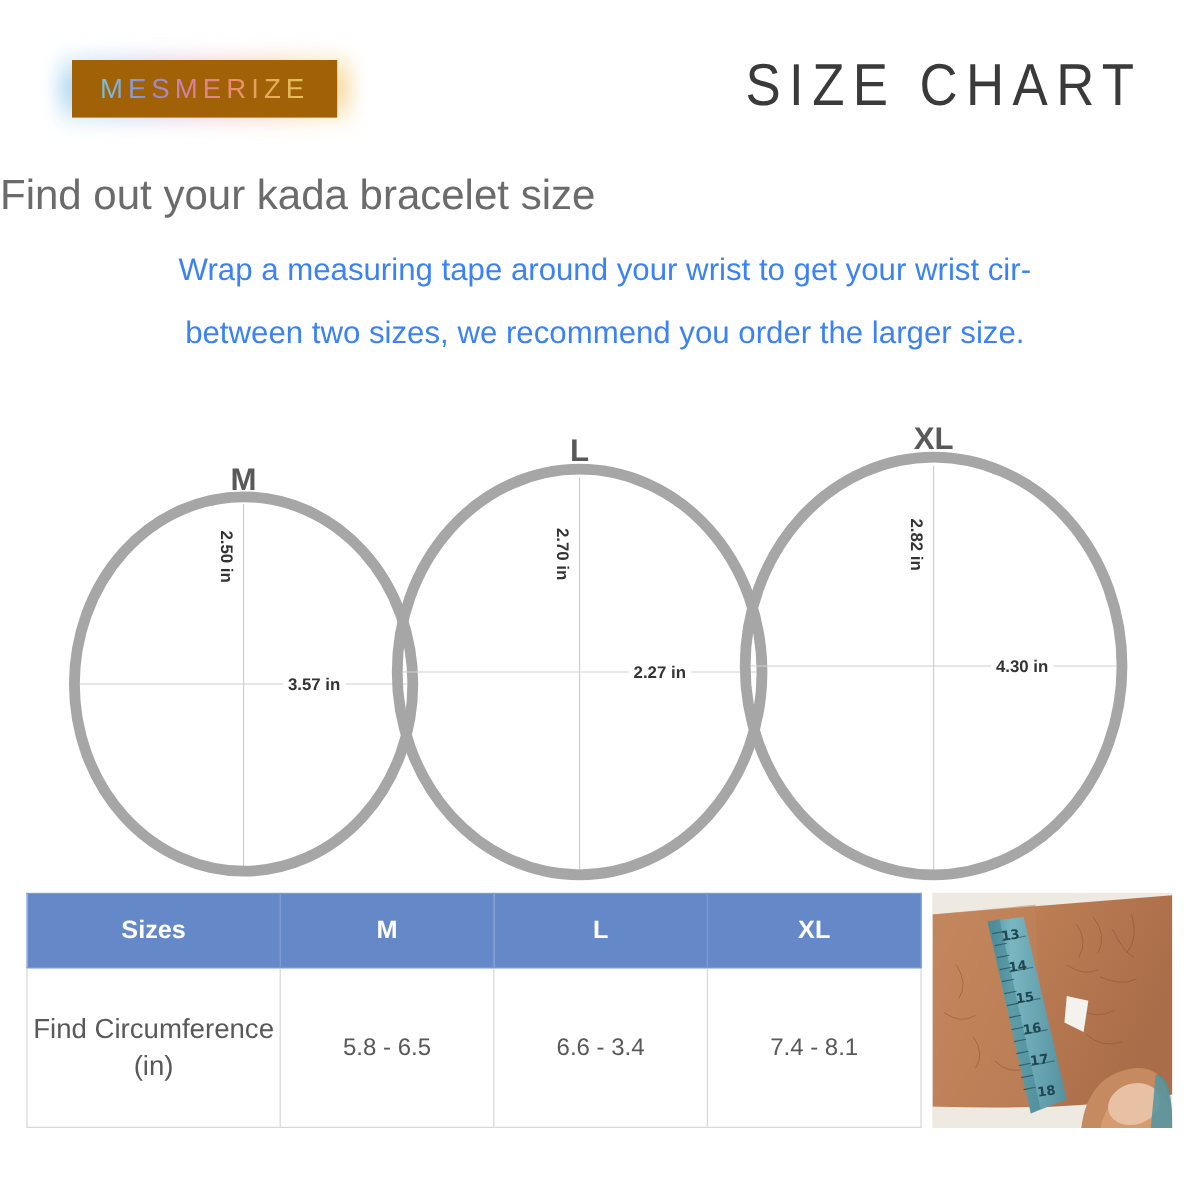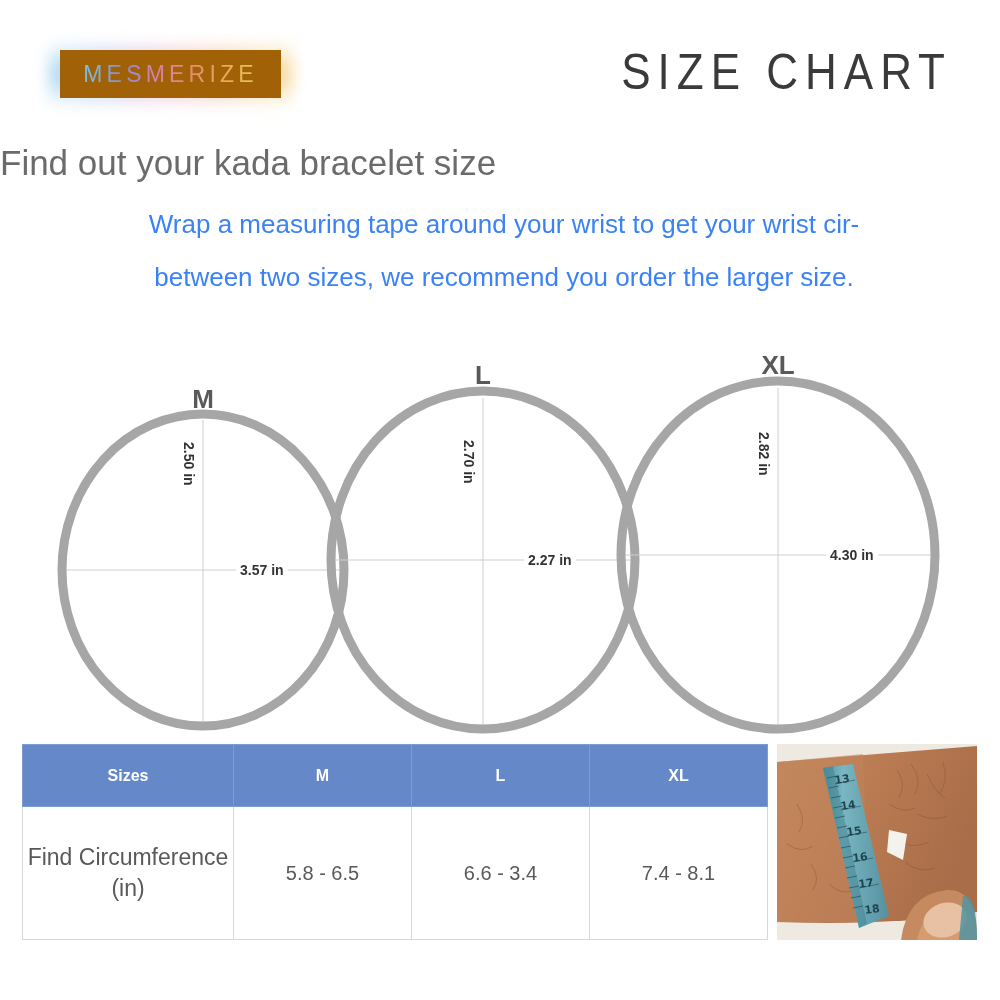--- a/index.html
+++ b/index.html
@@ -75,21 +75,21 @@
 
   
   .sz-table{
     position:absolute;left:22px;top:744px;width:733px;height:196px;
     border-collapse:collapse;table-layout:fixed;
   }
   .sz-table th,.sz-table td{
     border:1px solid #d8d8d8;text-align:center;vertical-align:middle;
   }
   .sz-table thead th{
-    background:#6589c8;color:#ffffff;font-size:16px;font-weight:700;
+    background:#6589c8;color:#ffffff;font-size:21px;font-weight:700;
     height:59px;border-color:#7e9cd2;
   }
   .sz-table tbody td{
     color:#595959;font-size:20px;font-weight:400;background:#ffffff;
   }
   .sz-table tbody td.rowhead{font-size:23px;line-height:31px;}
   .col-0{width:208px;}
   .col-1{width:175px;}
   .col-2{width:175px;}
   .col-3{width:175px;}

